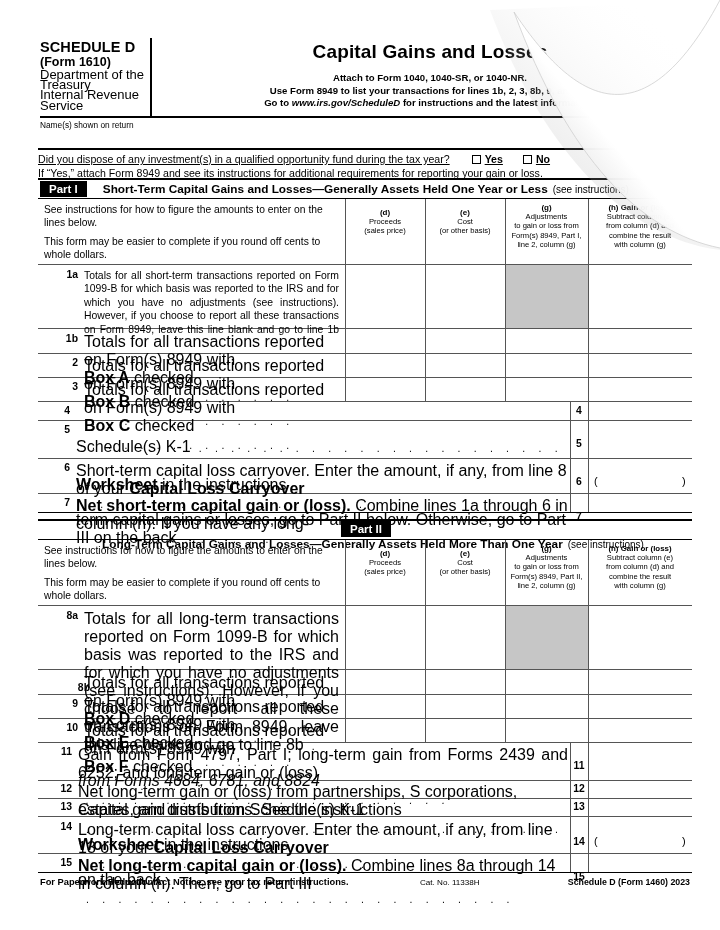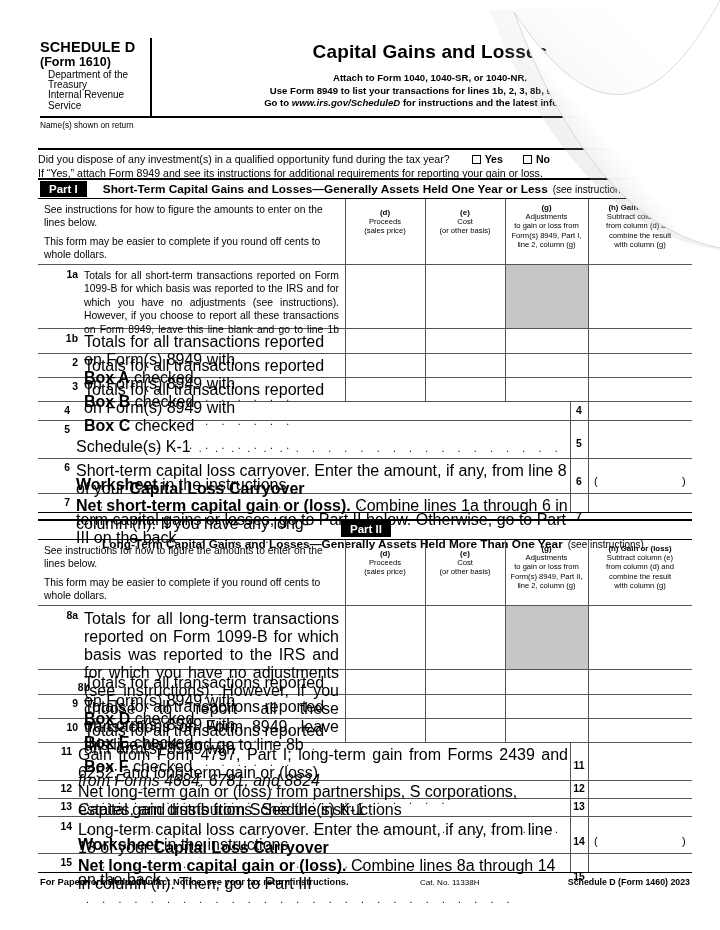--- a/index.html
+++ b/index.html
@@ -34,22 +34,22 @@
     border-right: 2px solid #000;
   }
   .sched-d {
     font-size: 14.5px; font-weight: bold; letter-spacing: .1px;
     line-height: 15px; margin-top: 2px;
   }
   .form-1040 {
     font-size: 12.5px; font-weight: bold; line-height: 15px;
   }
   .dept {
-    position: absolute; left: 8px; bottom: 5px;
-    font-size: 10px; line-height: 10.3px; width: 108px;
+    position: absolute; left: 0; bottom: 5px;
+    font-size: 13px; line-height: 10.3px; width: 108px;
   }
   .mh-center {
     position: absolute; left: 130px; top: 0; right: 0; height: 78px;
     text-align: center;
   }
   .big-title {
     font-size: 19px; font-weight: bold; letter-spacing: .15px;
     margin-top: 3px;
   }
   .sub-line { font-size: 9.6px; font-weight: bold; line-height: 12.6px; }
@@ -65,20 +65,21 @@
     width: 650px; height: 24px;
   }
   .name-lbl { font-size: 8.3px; padding-top: 2px; }
 
   
   .qof {
     position: absolute; left: 38px; top: 148px;
     width: 654px; height: 30px;
     border-top: 2px solid #000;
     padding-top: 2px;
+    text-decoration: underline;
   }
   .qof-l1 {
     font-size: 10.6px; line-height: 14px;
     display: flex; align-items: center;
   }
   .qof-l2 { font-size: 10.6px; line-height: 14px; }
   .cbox {
     display: inline-block;
     width: 9px; height: 9px;
     border: 1.2px solid #000;

